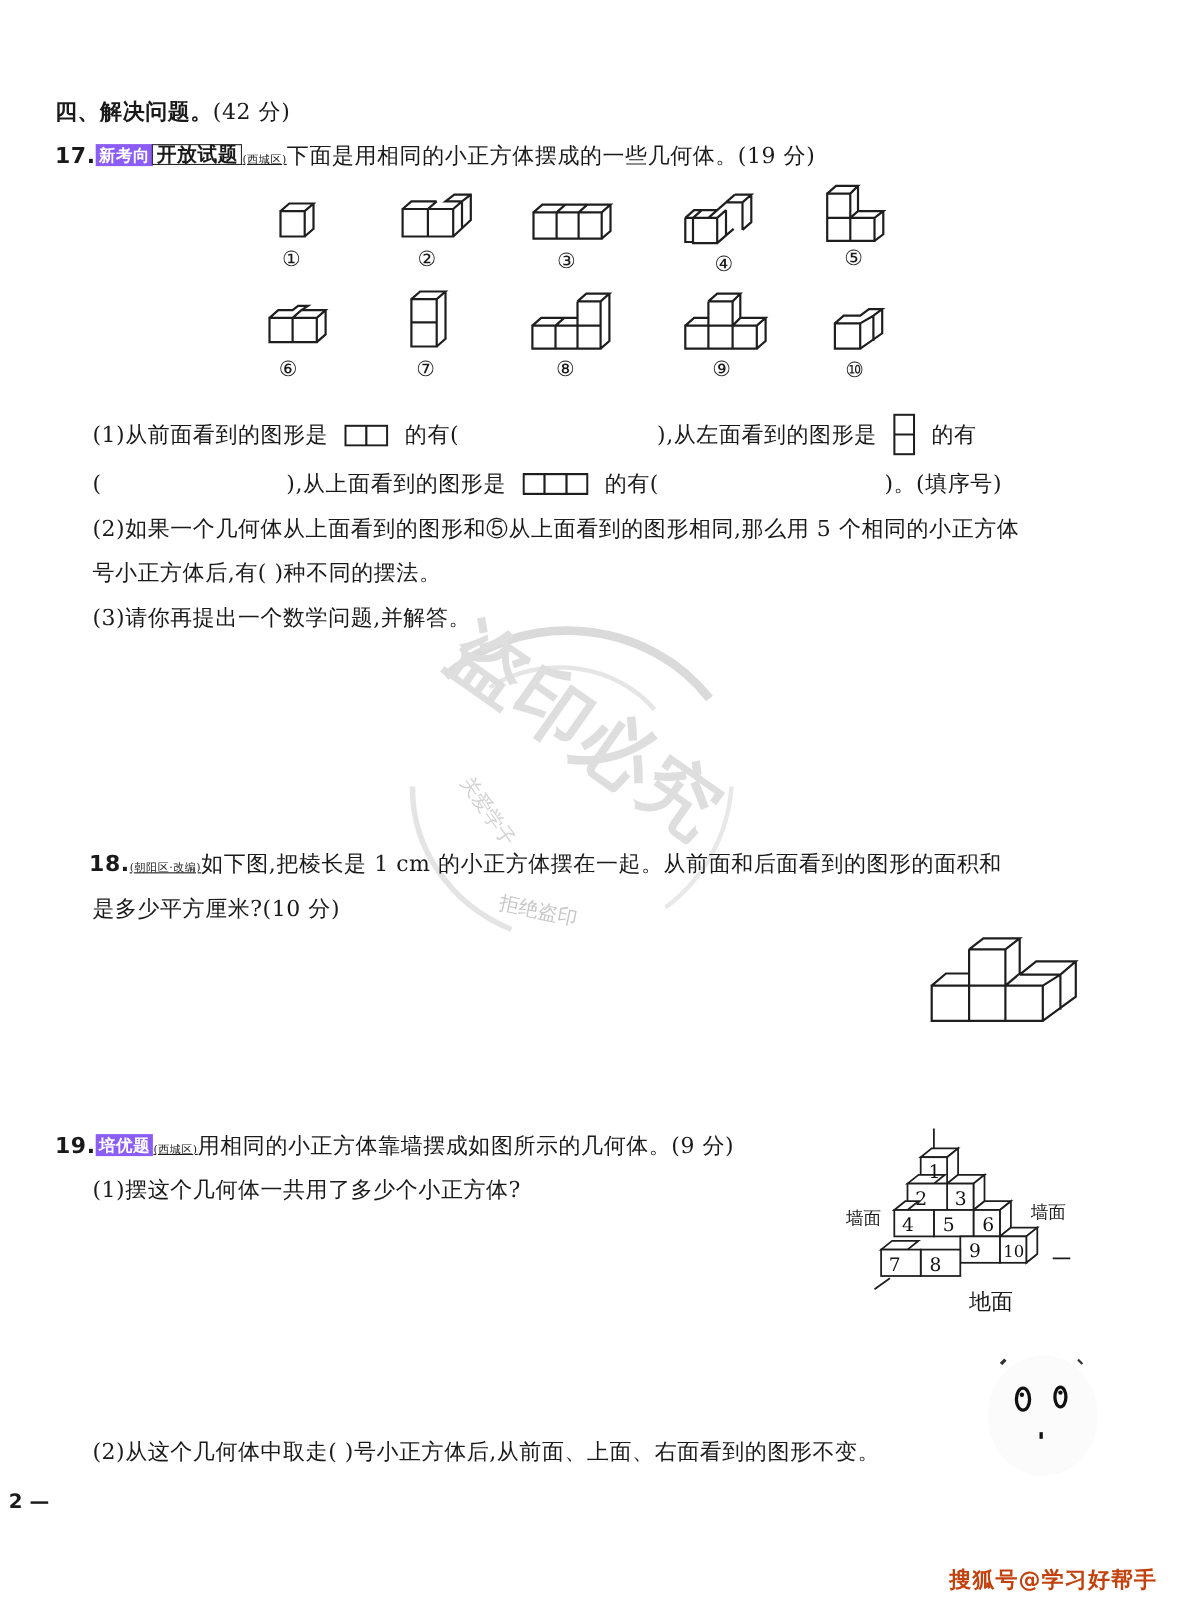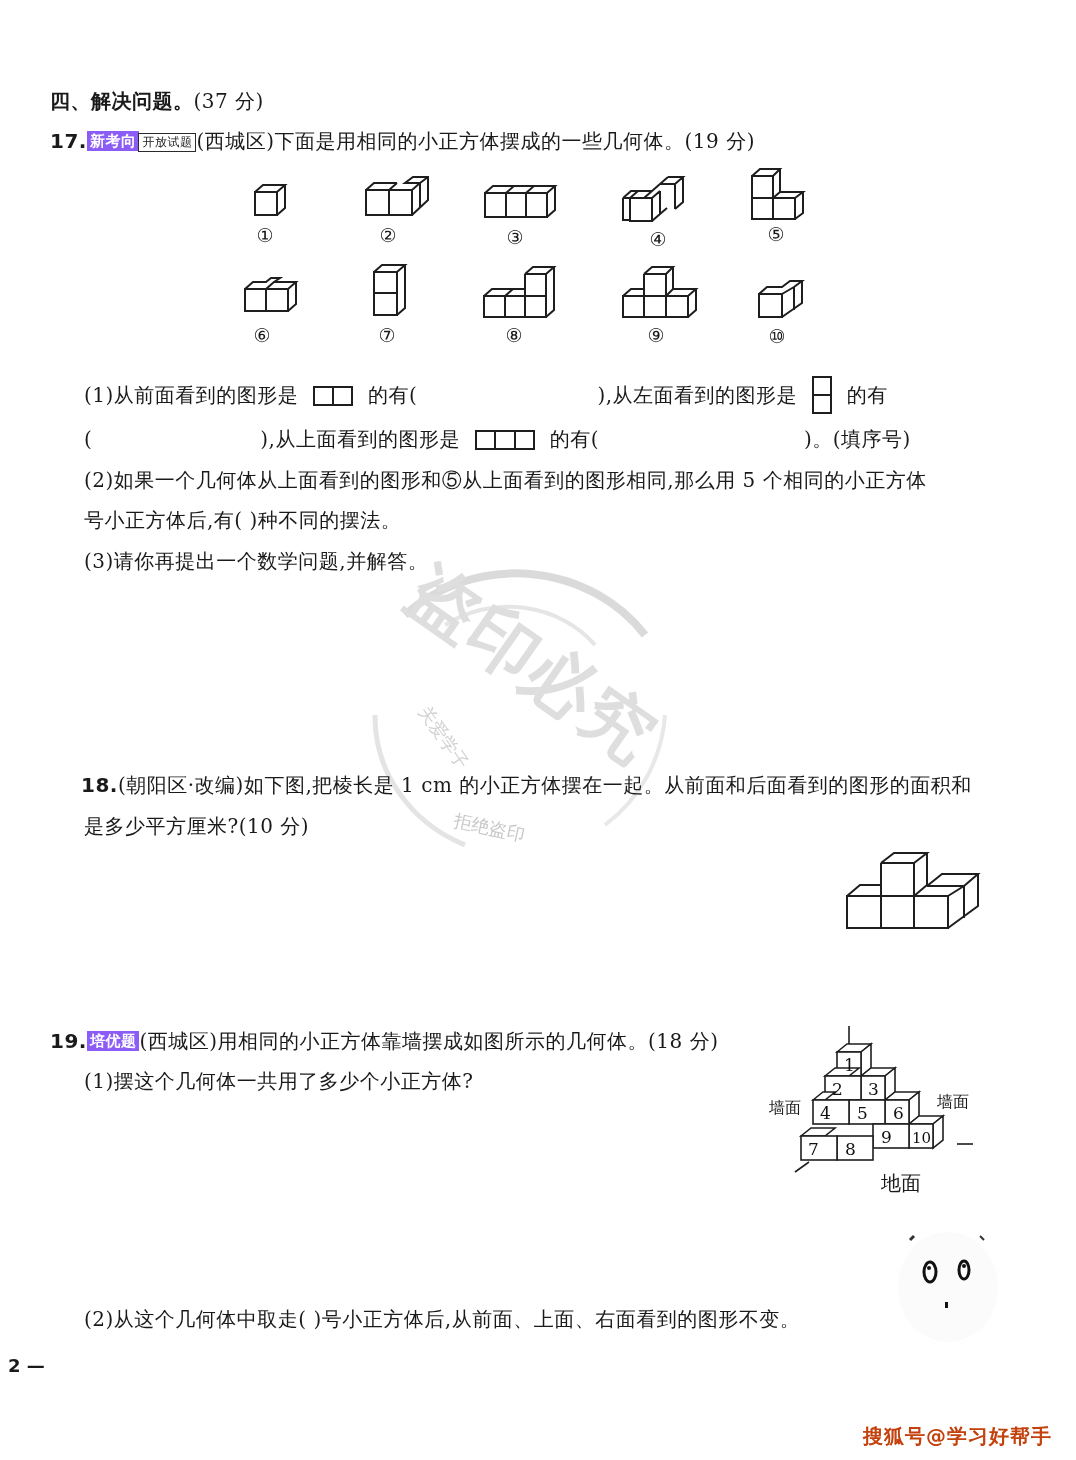--- a/index.html
+++ b/index.html
@@ -4,30 +4,30 @@
 <style>
   html, body { margin:0; padding:0; }
   body {
     width:1076px; height:1460px; position:relative; overflow:hidden;
     background:#ffffff; color:#1a1a1a;
     font-family:"DejaVu Serif","Liberation Serif",serif;
   }
   .abs { position:absolute; }
   .line { position:absolute; font-size:20px; white-space:nowrap; letter-spacing:0.5px; }
   .bold { font-weight:bold; font-family:"DejaVu Sans","Liberation Sans",sans-serif; }
-  .small { font-size:20px; }
+  .small { font-size:10px;text-decoration:underline; }
   .tag-dark {
     display:inline-block; background:#8b5cf6; color:#fff; font-size:15px;
     padding:0 3px; line-height:20px; vertical-align:2px;
     font-family:"DejaVu Sans","Liberation Sans",sans-serif; font-weight:bold;
   }
   .tag-outline {
-    display:inline-block; border:1.5px solid #2a2a2a; color:#1a1a1a; font-size:12px;
+    display:inline-block; border:1.5px solid #2a2a2a; color:#1a1a1a; font-size:18px;
     padding:0 3px; line-height:17px; vertical-align:2px; margin-left:-1px;
-    font-family:"DejaVu Sans","Liberation Sans",sans-serif; font-weight:normal;
+    font-family:"DejaVu Sans","Liberation Sans",sans-serif; font-weight:bold;
   }
   .gap { display:inline-block; }
   .fig-label { position:absolute; font-size:19px; text-align:center; width:30px; }
   svg.cube { position:absolute; overflow:visible; }
   svg.cube path, svg.cube rect, svg.cube line, svg.cube polyline {
     fill:none; stroke:#1e1e1e; stroke-width:2; stroke-linejoin:miter;
   }
   .inline-shape { display:inline-block; vertical-align:-4px; margin:0 8px; }
   .watermark {
     position:absolute; left:345px; top:545px; width:340px; height:320px;
@@ -45,21 +45,21 @@
   .face {
     position:absolute; left:898px; top:1232px; width:100px; height:110px;
     border-radius:50%; background:#fbfbfb;
   }
   .num-label { font-size:17px; font-family:"DejaVu Serif","Liberation Serif",serif; }
 </style>
 </head>
 <body>
 
 <div class="line bold" style="left:50px; top:88px;">
-  <span>四、解决问题。</span><span style="font-weight:normal;font-family:'DejaVu Serif',serif;">(37 分)</span>
+  <span>四、解决问题。</span><span style="font-weight:normal;font-family:'DejaVu Serif',serif;">(42 分)</span>
 </div>
 
 <div class="line" style="left:50px; top:128px;">
   <span class="bold">17.</span><span class="tag-dark">新考向</span><span class="tag-outline">开放试题</span><span class="small">(西城区)</span><span>下面是用相同的小正方体摆成的一些几何体。</span><span>(19 分)</span>
 </div>
 
 <svg class="cube" style="left:254px; top:184px;" width="36" height="32">
   <path d="M1 8 H23 V31 H1 Z M1 8 L9 1 H31 L23 8 M31 1 V24 L23 31"></path>
 </svg>
 <div class="fig-label" style="left:250px; top:224px;">①</div>
@@ -150,21 +150,21 @@
 <div class="line" style="left:50px; top:772px;margin-left:31px;">
   <span class="bold">18.</span><span class="small">(朝阳区·改编)</span><span>如下图,把棱长是 1 cm 的小正方体摆在一起。从前面和后面看到的图形的面积和</span>
 </div>
 <div class="line" style="left:84px; top:813px;text-align:center;">是多少平方厘米?(10 分)</div>
 
 <svg class="cube" style="left:846px; top:852px;" width="136" height="80">
   <path d="M1 44 H102 V76 H1 Z M35 44 V76 M68 44 V76 M35 11 H68 V44 M35 11 V44 M35 11 L48 1 H81 L68 11 M81 1 V34 M1 44 L14 33 H35 M68 44 L81 33 M81 33 V34 M81 34 L96 22 H132 L118 34 H81 M102 44 L118 34 M132 22 V54 L102 76 M118 34 V66"></path>
 </svg>
 
 <div class="line" style="left:50px; top:1028px;">
-  <span class="bold">19.</span><span class="tag-dark">培优题</span><span class="small">(西城区)</span><span>用相同的小正方体靠墙摆成如图所示的几何体。(18 分)</span>
+  <span class="bold">19.</span><span class="tag-dark">培优题</span><span class="small">(西城区)</span><span>用相同的小正方体靠墙摆成如图所示的几何体。(9 分)</span>
 </div>
 <div class="line" style="left:84px; top:1068px;">(1)摆这个几何体一共用了多少个小正方体?</div>
 
 <div class="abs" style="left:765px; top:1022px; width:225px; height:175px;">
   <svg width="225" height="175" style="position:absolute;left:0;top:0;overflow:visible;">
     <g fill="#fff" stroke="#1e1e1e" stroke-width="1.6">
       <line x1="84" y1="4" x2="84" y2="22"></line>
       <line x1="30" y1="150" x2="44" y2="140"></line>
       <line x1="192" y1="122" x2="208" y2="122"></line>
 

